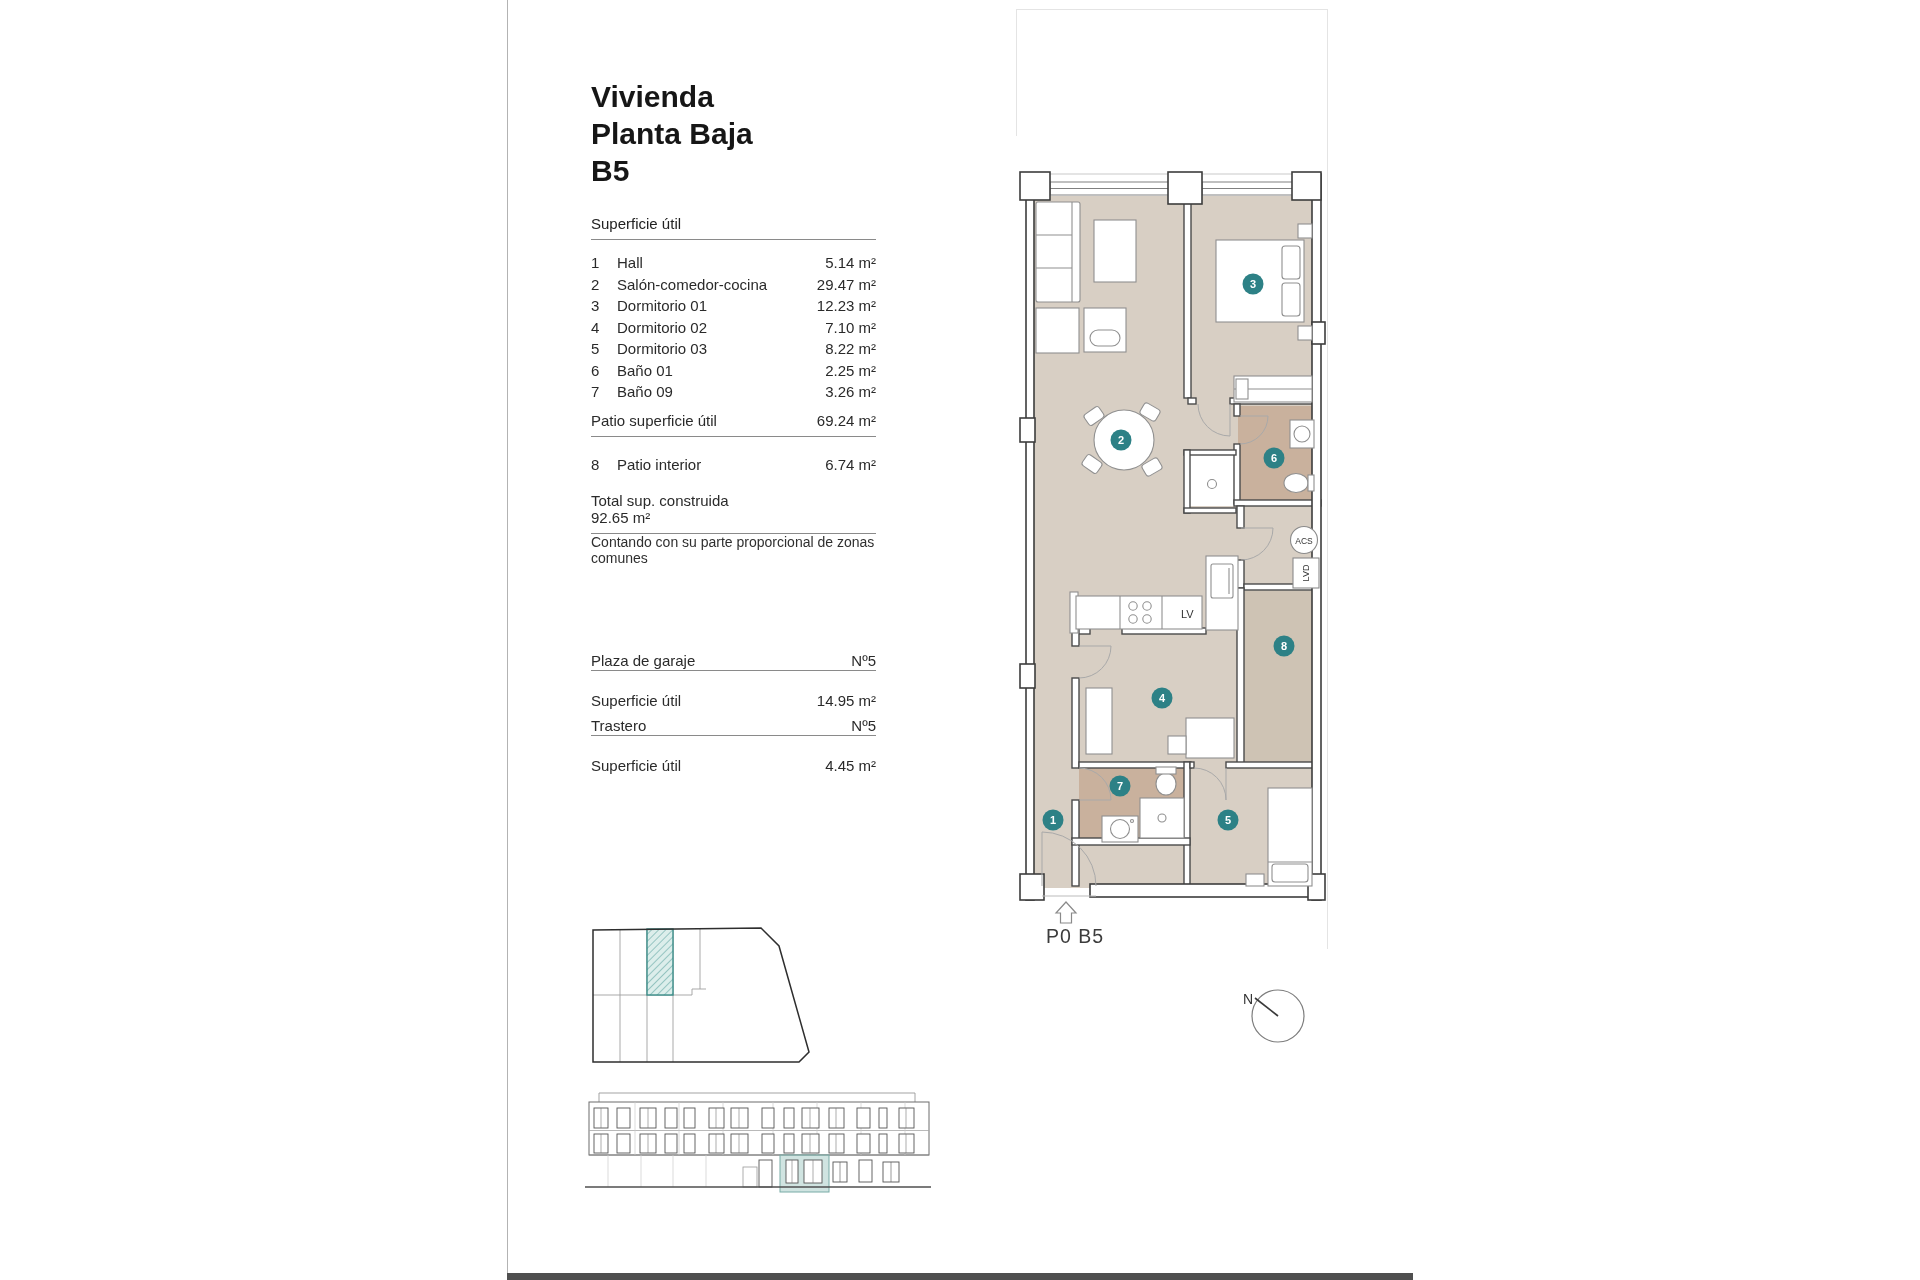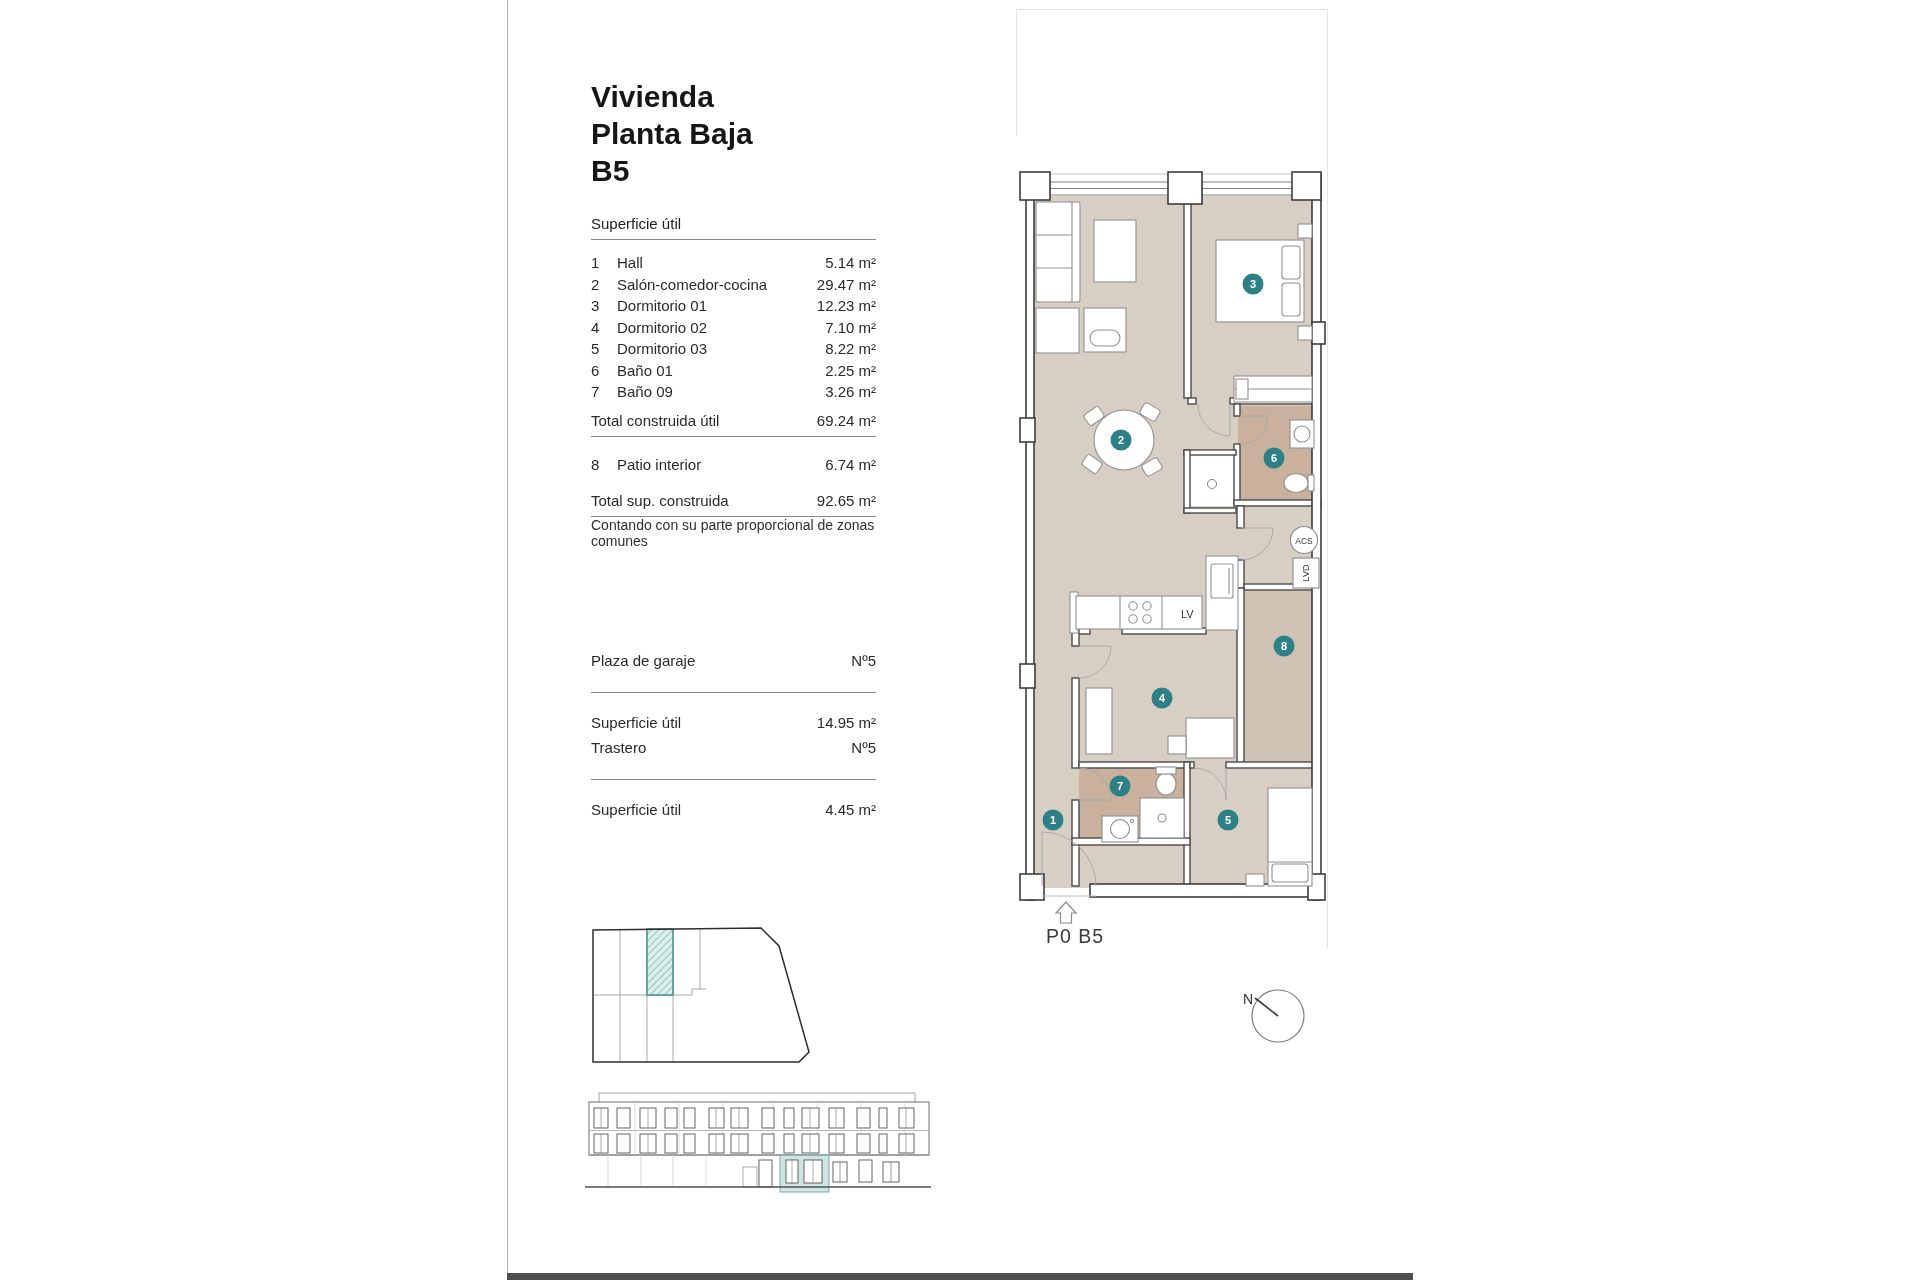--- a/index.html
+++ b/index.html
@@ -17,24 +17,24 @@
   .thead{display:flex;justify-content:space-between;font-size:15px;
          border-bottom:1px solid #8a8a8a;padding-bottom:7px;color:#222;}
   .trow{display:flex;align-items:baseline;font-size:15px;line-height:21.5px;}
   .tnum{width:26px;}
   .tname{flex:1;}
   .tval{text-align:right;white-space:nowrap;}
   .rows{margin-top:12px;}
   .totrow{display:flex;justify-content:space-between;font-size:15px;
           border-bottom:1px solid #8a8a8a;padding-bottom:7px;margin-top:9px;}
   .patiorow{margin-top:17px;}
-  .totrow2{margin-top:17px;}
+  .totrow2{margin-top:17px;flex-direction:column;}
   .note{font-size:14px;color:#2f2f2f;}
   .grow{display:flex;justify-content:space-between;font-size:15px;}
-  .gline{border-bottom:1px solid #8a8a8a;padding-bottom:23px;}
+  .gline{border-bottom:1px solid #8a8a8a;padding-bottom:1px;}
   .gsp{margin-top:21px;}
   .gsp2{margin-top:8px;}
   svg text{font-family:"Liberation Sans",sans-serif;}
   .marker-txt{fill:#ffffff;font-size:11px;font-weight:700;}
   .plan-label{fill:#3c3c3c;}
 </style>
 </head>
 <body>
 
 <div class="abs edge-left"></div>
@@ -84,21 +84,21 @@
         <span class="tname">Baño 01</span>
         <span class="tval">2.25 m²</span>
       </div>
     <div class="trow">
         <span class="tnum">7</span>
         <span class="tname">Baño 09</span>
         <span class="tval">3.26 m²</span>
       </div>
   </div>
   <div class="totrow">
-    <span>Total construida útil</span>
+    <span>Patio superficie útil</span>
     <span>69.24 m²</span>
   </div>
   <div class="trow patiorow">
     <span class="tnum">8</span>
     <span class="tname">Patio interior</span>
     <span class="tval">6.74 m²</span>
   </div>
   <div class="totrow totrow2">
     <span>Total sup. construida</span>
     <span>92.65 m²</span>

